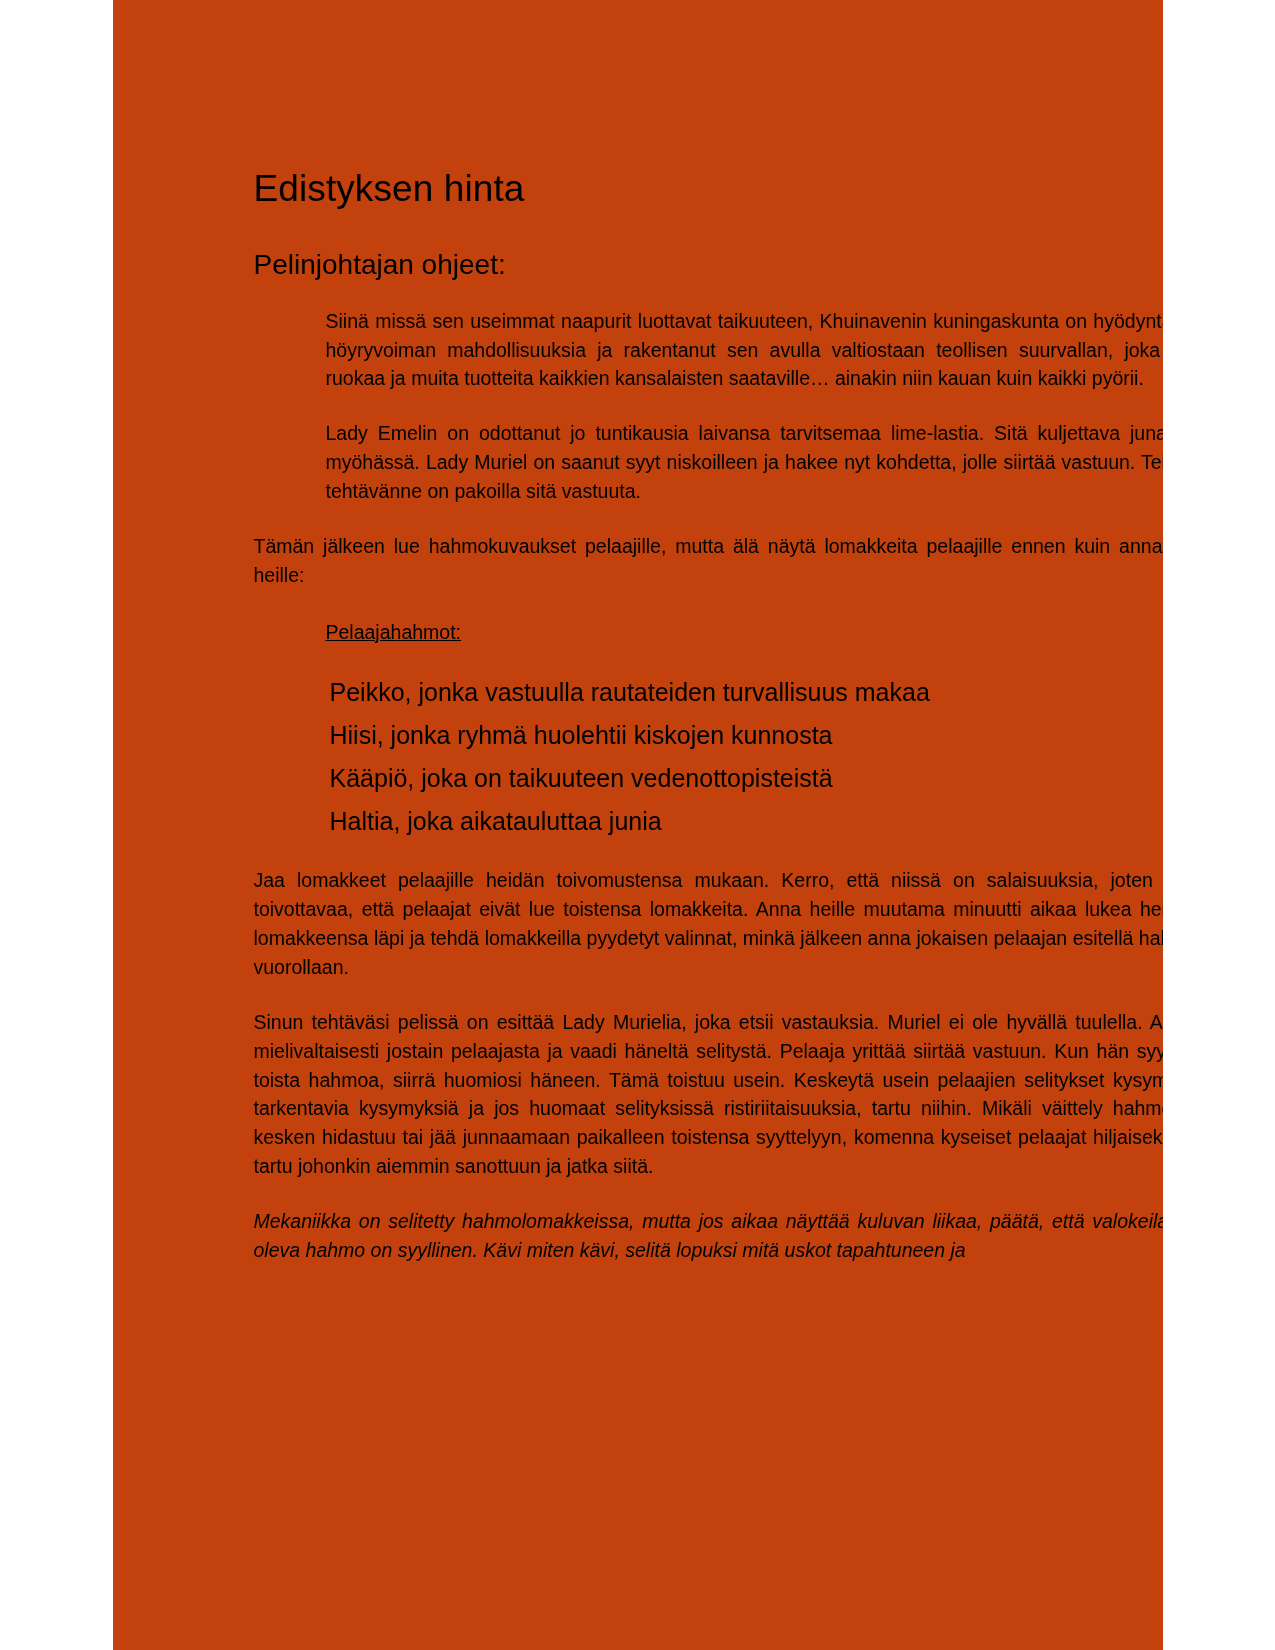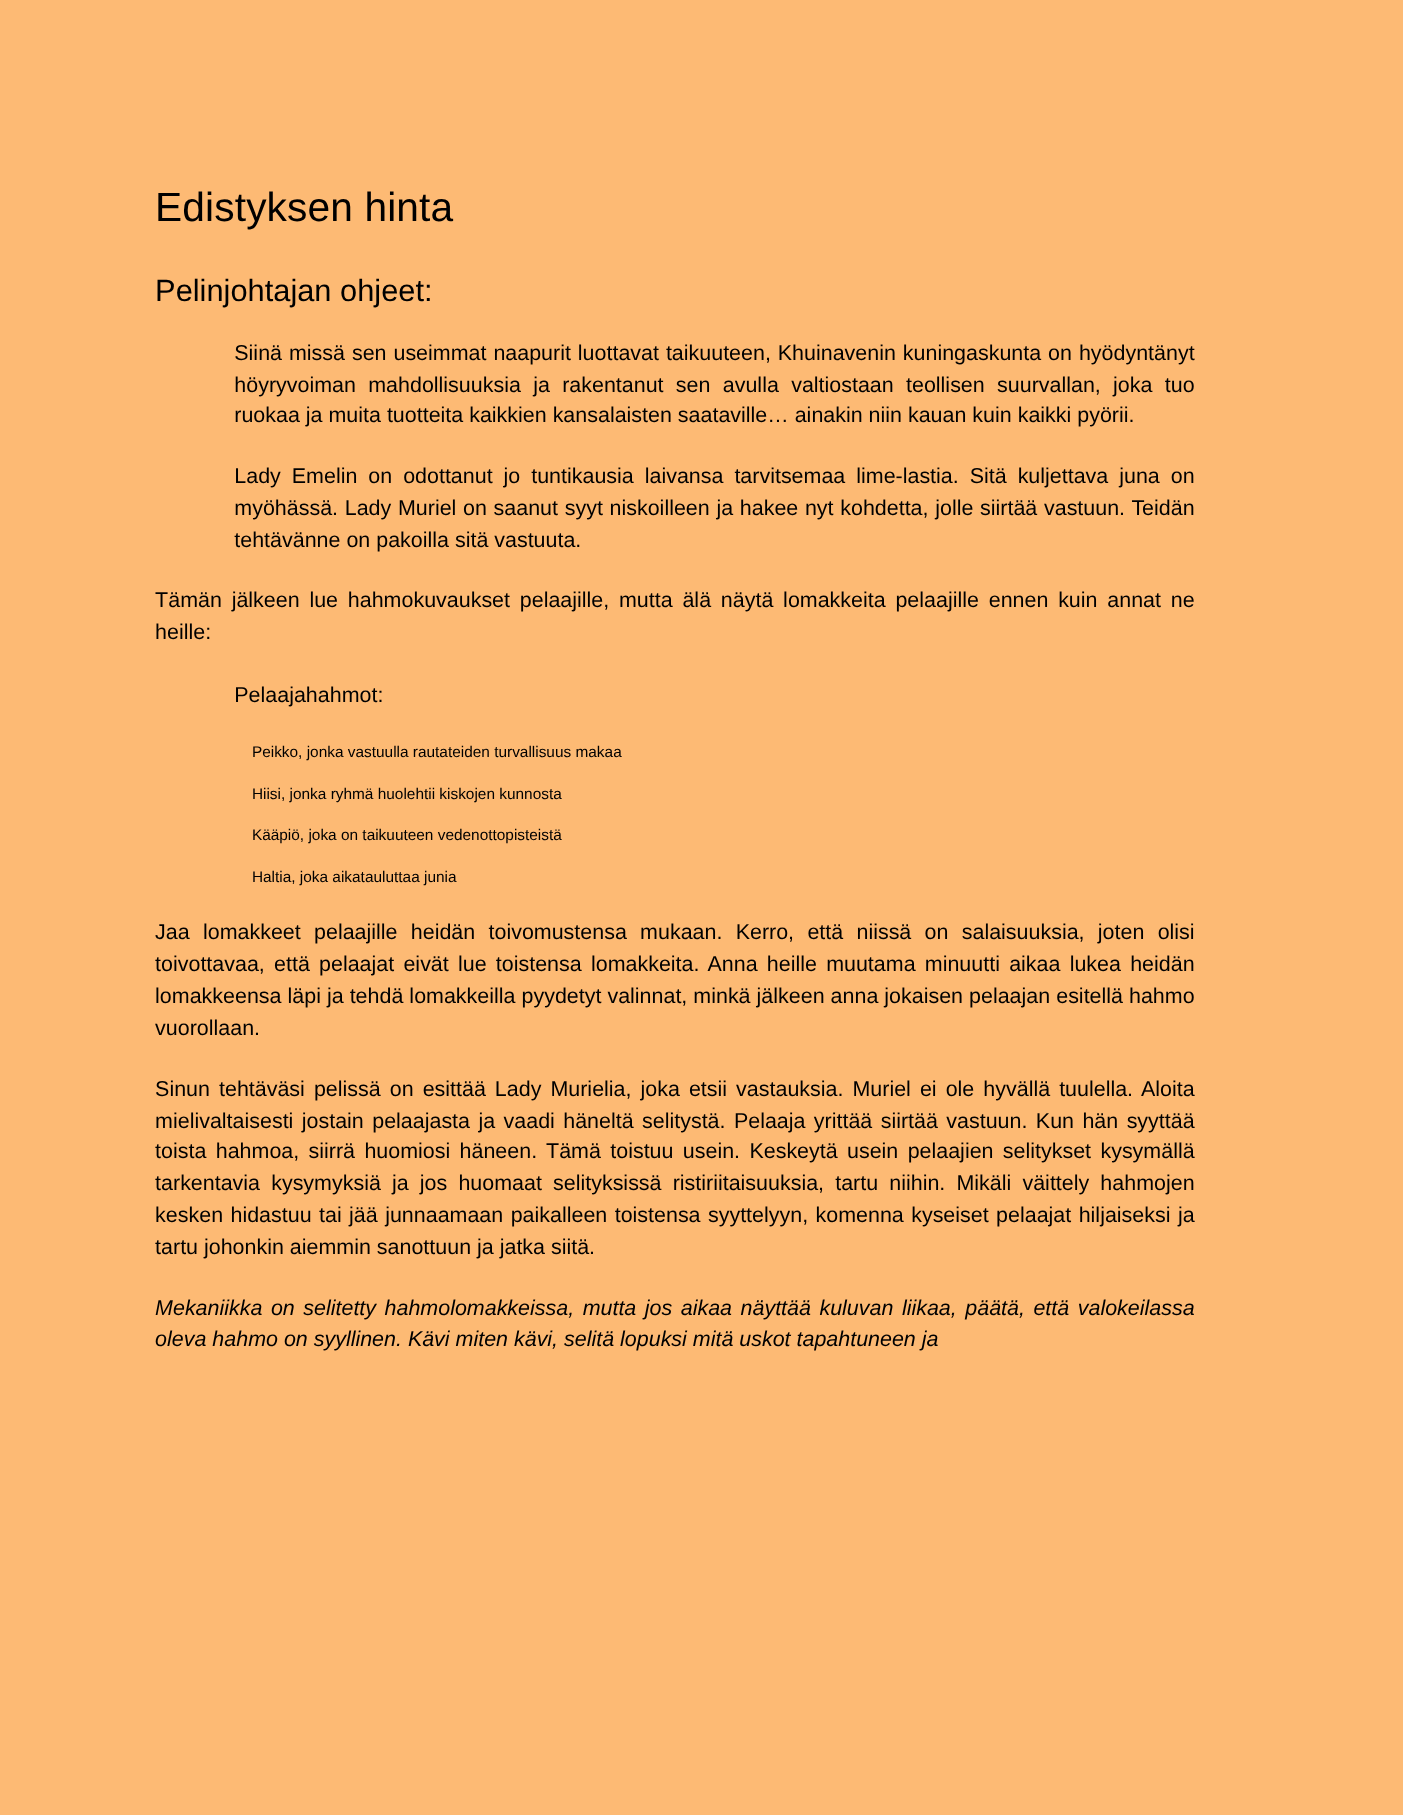--- a/index.html
+++ b/index.html
@@ -7,24 +7,24 @@
     margin: 0;
     padding: 0;
     background: #ffffff;
   }
   body {
     font-family: "Liberation Sans", sans-serif;
     color: #000000;
   }
   .page {
     position: relative;
-    width: 1275px;
+    width: 1050px;
     height: 1650px;
     margin: 0 auto;
-    background: #fdba74;
+    background: #c2410c;
     box-sizing: border-box;
     overflow: hidden;
   }
   .content {
     position: absolute;
     left: 141px;
     top: 168px;
     width: 945px;
   }
   h1.doc-title {
@@ -64,30 +64,31 @@
     padding: 0;
   }
   .charlist-wrap {
     padding-left: 72px;
   }
   .charlist-heading {
     font-size: 19.5px;
     line-height: 1.48;
     margin: 28px 0 0 0;
     padding: 0;
+    text-decoration: underline;
   }
   ul.charlist {
     list-style: none;
     margin: 27px 0 0 0;
     padding: 0;
   }
   ul.charlist li {
-    font-size: 14px;
+    font-size: 25px;
     line-height: 1.55;
-    margin: 16px;
+    margin: 4px;
     padding: 0;
     white-space: nowrap;
   }
   .last-para {
     margin-top: 30px;
     font-style: italic;
   }
 </style>
 </head>
 <body>

